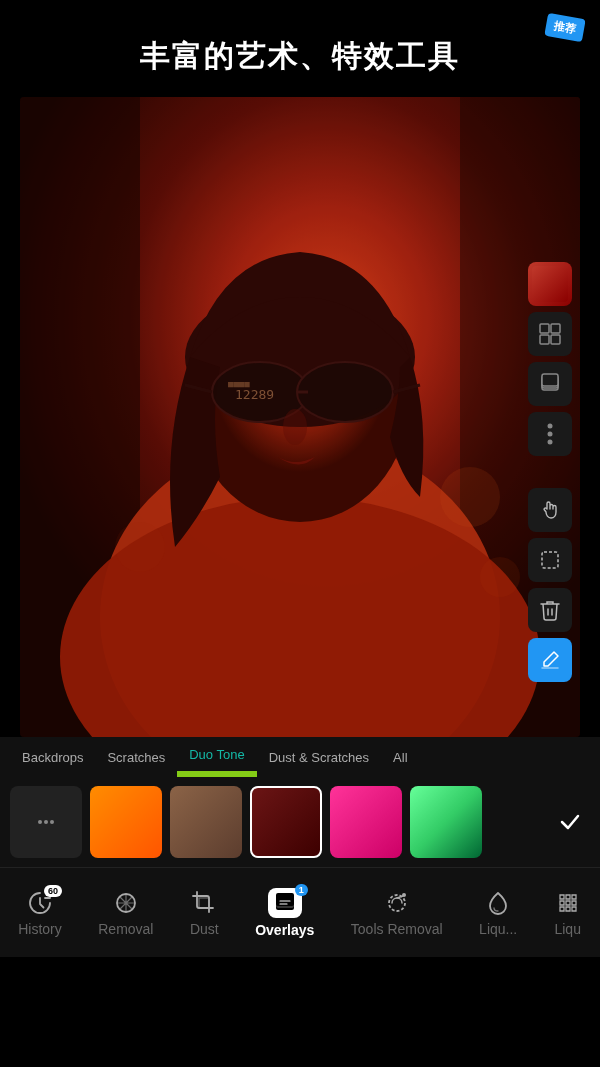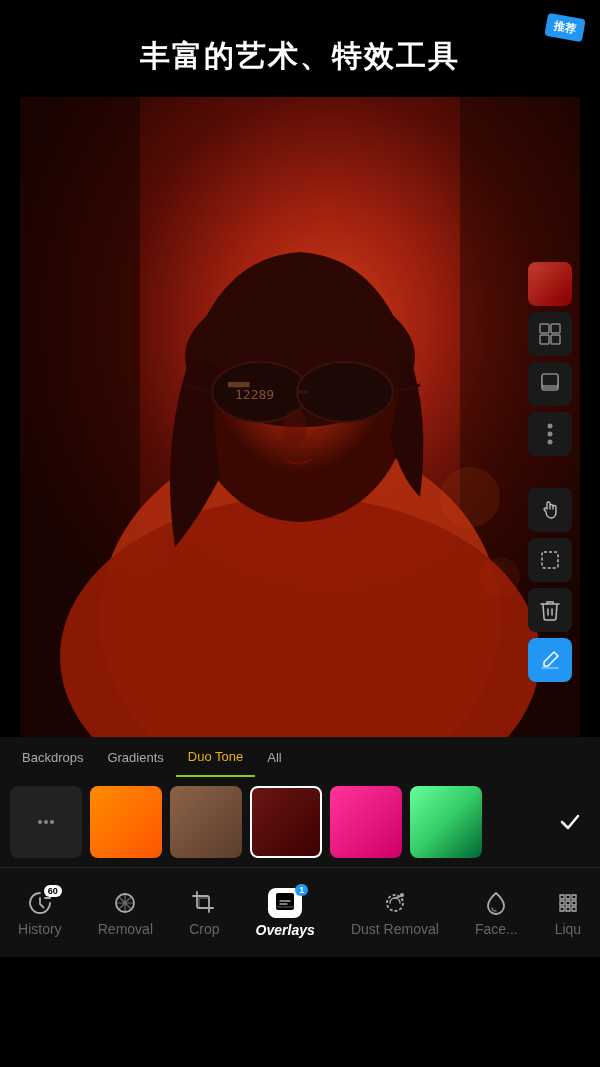--- a/index.html
+++ b/index.html
@@ -103,22 +103,22 @@
       color: #aaa;
       font-size: 13px;
       padding: 0 12px;
       white-space: nowrap;
       cursor: pointer;
       height: 100%;
       display: flex;
       align-items: center;
     }
     .cat-item.active {
-      color: #eab308;
-      border-bottom: 2px solid #84cc16;
+      color: #14b8a6;
+      border-bottom: 6px solid #84cc16;
     }
 
     
     .swatches-row {
       background: #111;
       height: 90px;
       display: flex;
       align-items: center;
       padding: 8px 10px;
       gap: 8px;
@@ -199,21 +199,20 @@
       height: 28px;
       display: flex;
       align-items: center;
       justify-content: center;
       font-size: 22px;
       color: #aaa;
     }
 
     .nav-item.active .nav-label {
       color: #fff;
-      font-style: italic;
     }
 
     .nav-label {
       font-size: 14px;
       color: #666;
       text-align: center;
     }
 
     
     .top-right-badge {
@@ -372,22 +371,23 @@
       <svg width="20" height="20" viewBox="0 0 20 20" fill="none">
         <path d="M14 2l4 4-10 10H4v-4L14 2z" stroke="#fff" stroke-width="1.5" stroke-linejoin="round"></path>
         <path d="M2 18h16" stroke="#fff" stroke-width="1.5" stroke-linecap="round" opacity="0.5"></path>
       </svg>
     </button>
   </div>
 </div>
 
 <div class="overlay-categories">
   <span class="cat-item">Backdrops</span>
-  <span class="cat-item">Gradients</span>
+  <span class="cat-item">Scratches</span>
   <span class="cat-item active">Duo Tone</span>
+  <span class="cat-item">Dust &amp; Scratches</span>
   <span class="cat-item">All</span>
 </div>
 
 <div class="swatches-row">
   <div class="swatch more-btn">
     <svg width="20" height="20" viewBox="0 0 20 20" fill="none">
       <circle cx="4" cy="10" r="2" fill="#888"></circle>
       <circle cx="10" cy="10" r="2" fill="#888"></circle>
       <circle cx="16" cy="10" r="2" fill="#888"></circle>
     </svg>
@@ -429,21 +429,21 @@
   </div>
 
   <div class="nav-item">
     <div class="nav-icon">
       <svg width="26" height="26" viewBox="0 0 26 26" fill="none">
         <path d="M6 2v14a2 2 0 002 2h14" stroke="#aaa" stroke-width="1.8" stroke-linecap="round"></path>
         <path d="M2 6h14a2 2 0 012 2v14" stroke="#aaa" stroke-width="1.8" stroke-linecap="round"></path>
         <rect x="8" y="8" width="10" height="10" stroke="#aaa" stroke-width="1.4" opacity="0.5"></rect>
       </svg>
     </div>
-    <span class="nav-label">Crop</span>
+    <span class="nav-label">Dust</span>
   </div>
 
   <div class="nav-item active">
     <div style="position:relative;">
       <div style="background:#fff;border-radius:8px;padding:4px 6px;display:flex;align-items:center;justify-content:center;">
         <svg width="22" height="22" viewBox="0 0 22 22" fill="none">
           <rect x="2" y="5" width="18" height="13" rx="2" fill="#000"></rect>
           <rect x="2" y="3" width="18" height="13" rx="2" fill="#333"></rect>
           <rect x="2" y="1" width="18" height="13" rx="2" fill="#000"></rect>
           <path d="M6 9h10M6 12h7" stroke="#fff" stroke-width="1.2" stroke-linecap="round"></path>
@@ -457,31 +457,31 @@
 
   <div class="nav-item">
     <div class="nav-icon">
       <svg width="26" height="26" viewBox="0 0 26 26" fill="none">
         <circle cx="13" cy="13" r="8" stroke="#aaa" stroke-width="1.8" stroke-dasharray="3 2"></circle>
         <path d="M8 13c0-2.8 2.2-5 5-5s5 2.2 5 5" stroke="#aaa" stroke-width="1.5" stroke-linecap="round"></path>
         <line x1="13" y1="8" x2="19" y2="6" stroke="#aaa" stroke-width="1.5" stroke-linecap="round"></line>
         <circle cx="20" cy="5" r="2" fill="#aaa"></circle>
       </svg>
     </div>
-    <span class="nav-label">Dust Removal</span>
+    <span class="nav-label">Tools Removal</span>
   </div>
 
   <div class="nav-item">
     <div class="nav-icon">
       <svg width="26" height="26" viewBox="0 0 26 26" fill="none">
         <path d="M13 3c0 0-8 7-8 13a8 8 0 0016 0c0-6-8-13-8-13z" stroke="#aaa" stroke-width="1.8" stroke-linejoin="round"></path>
         <path d="M9 18c0 2 1.8 3 4 3" stroke="#aaa" stroke-width="1.3" stroke-linecap="round" opacity="0.7"></path>
       </svg>
     </div>
-    <span class="nav-label">Face...</span>
+    <span class="nav-label">Liqu...</span>
   </div>
 
   <div class="nav-item">
     <div class="nav-icon">
       <svg width="26" height="26" viewBox="0 0 26 26" fill="none">
         <path d="M5 5h4v4H5zM11 5h4v4h-4zM17 5h4v4h-4zM5 11h4v4H5zM11 11h4v4h-4zM17 11h4v4h-4zM5 17h4v4H5zM11 17h4v4h-4zM17 17h4v4h-4z" stroke="#aaa" stroke-width="1.3"></path>
       </svg>
     </div>
     <span class="nav-label">Liqu</span>
   </div>

